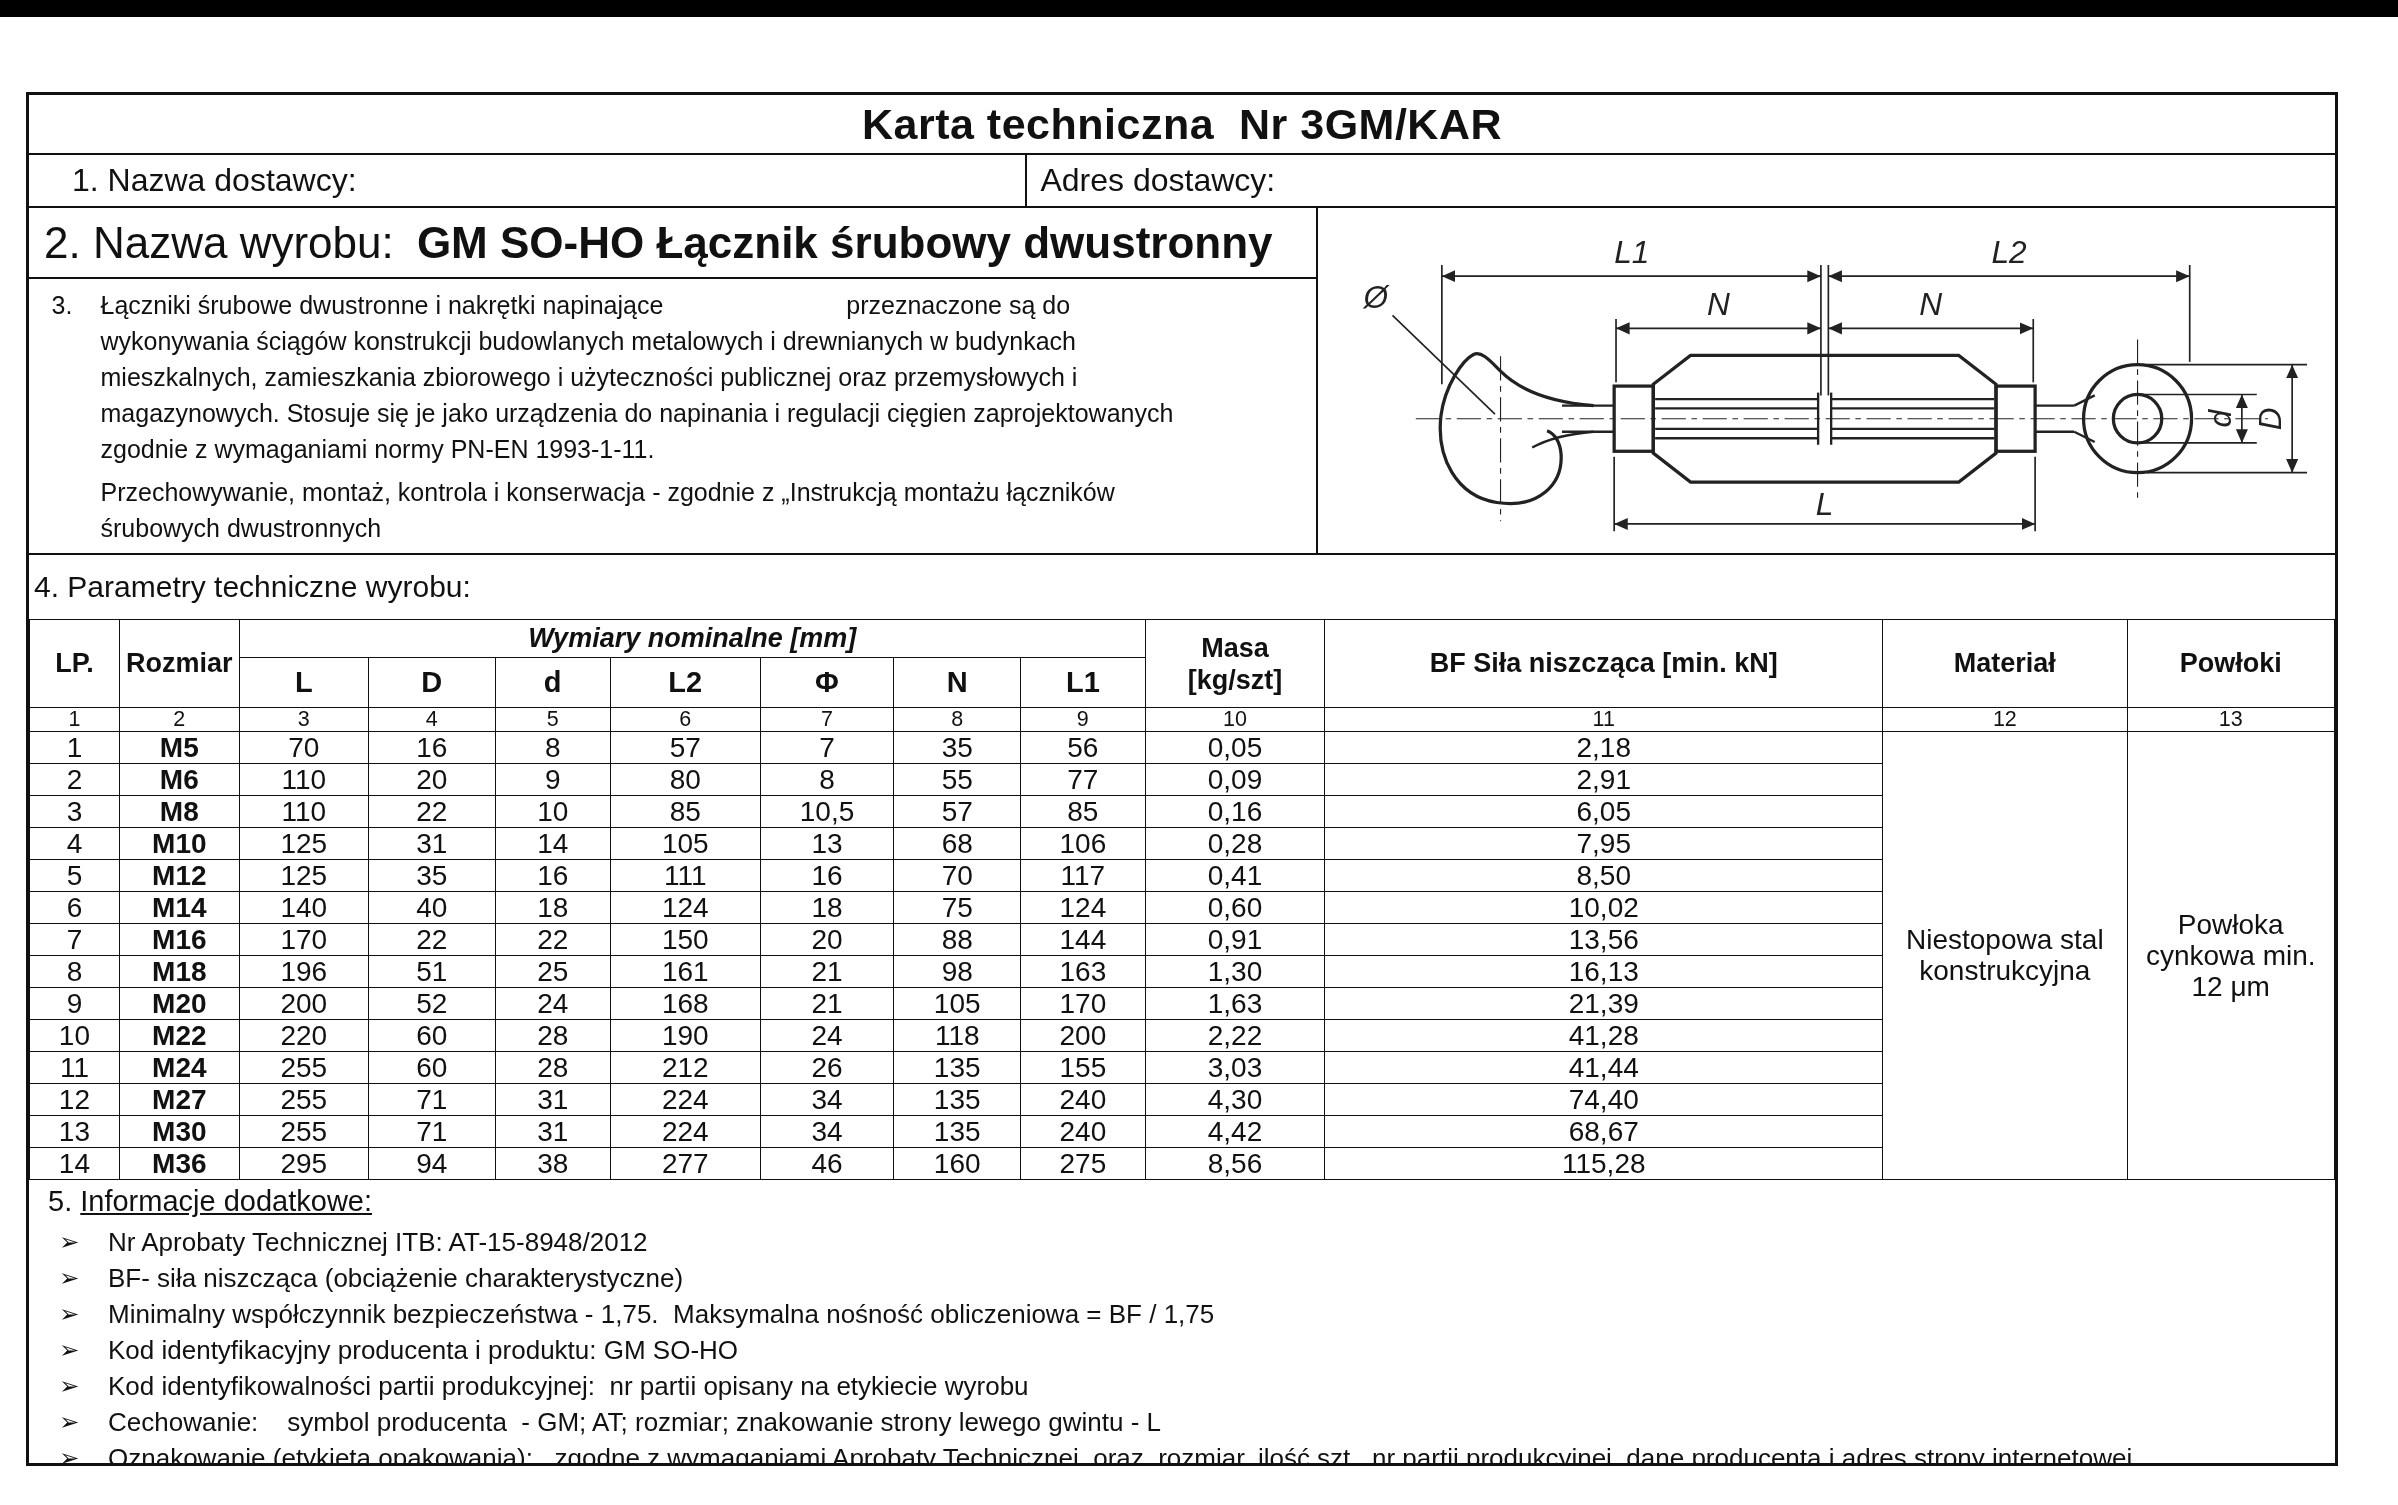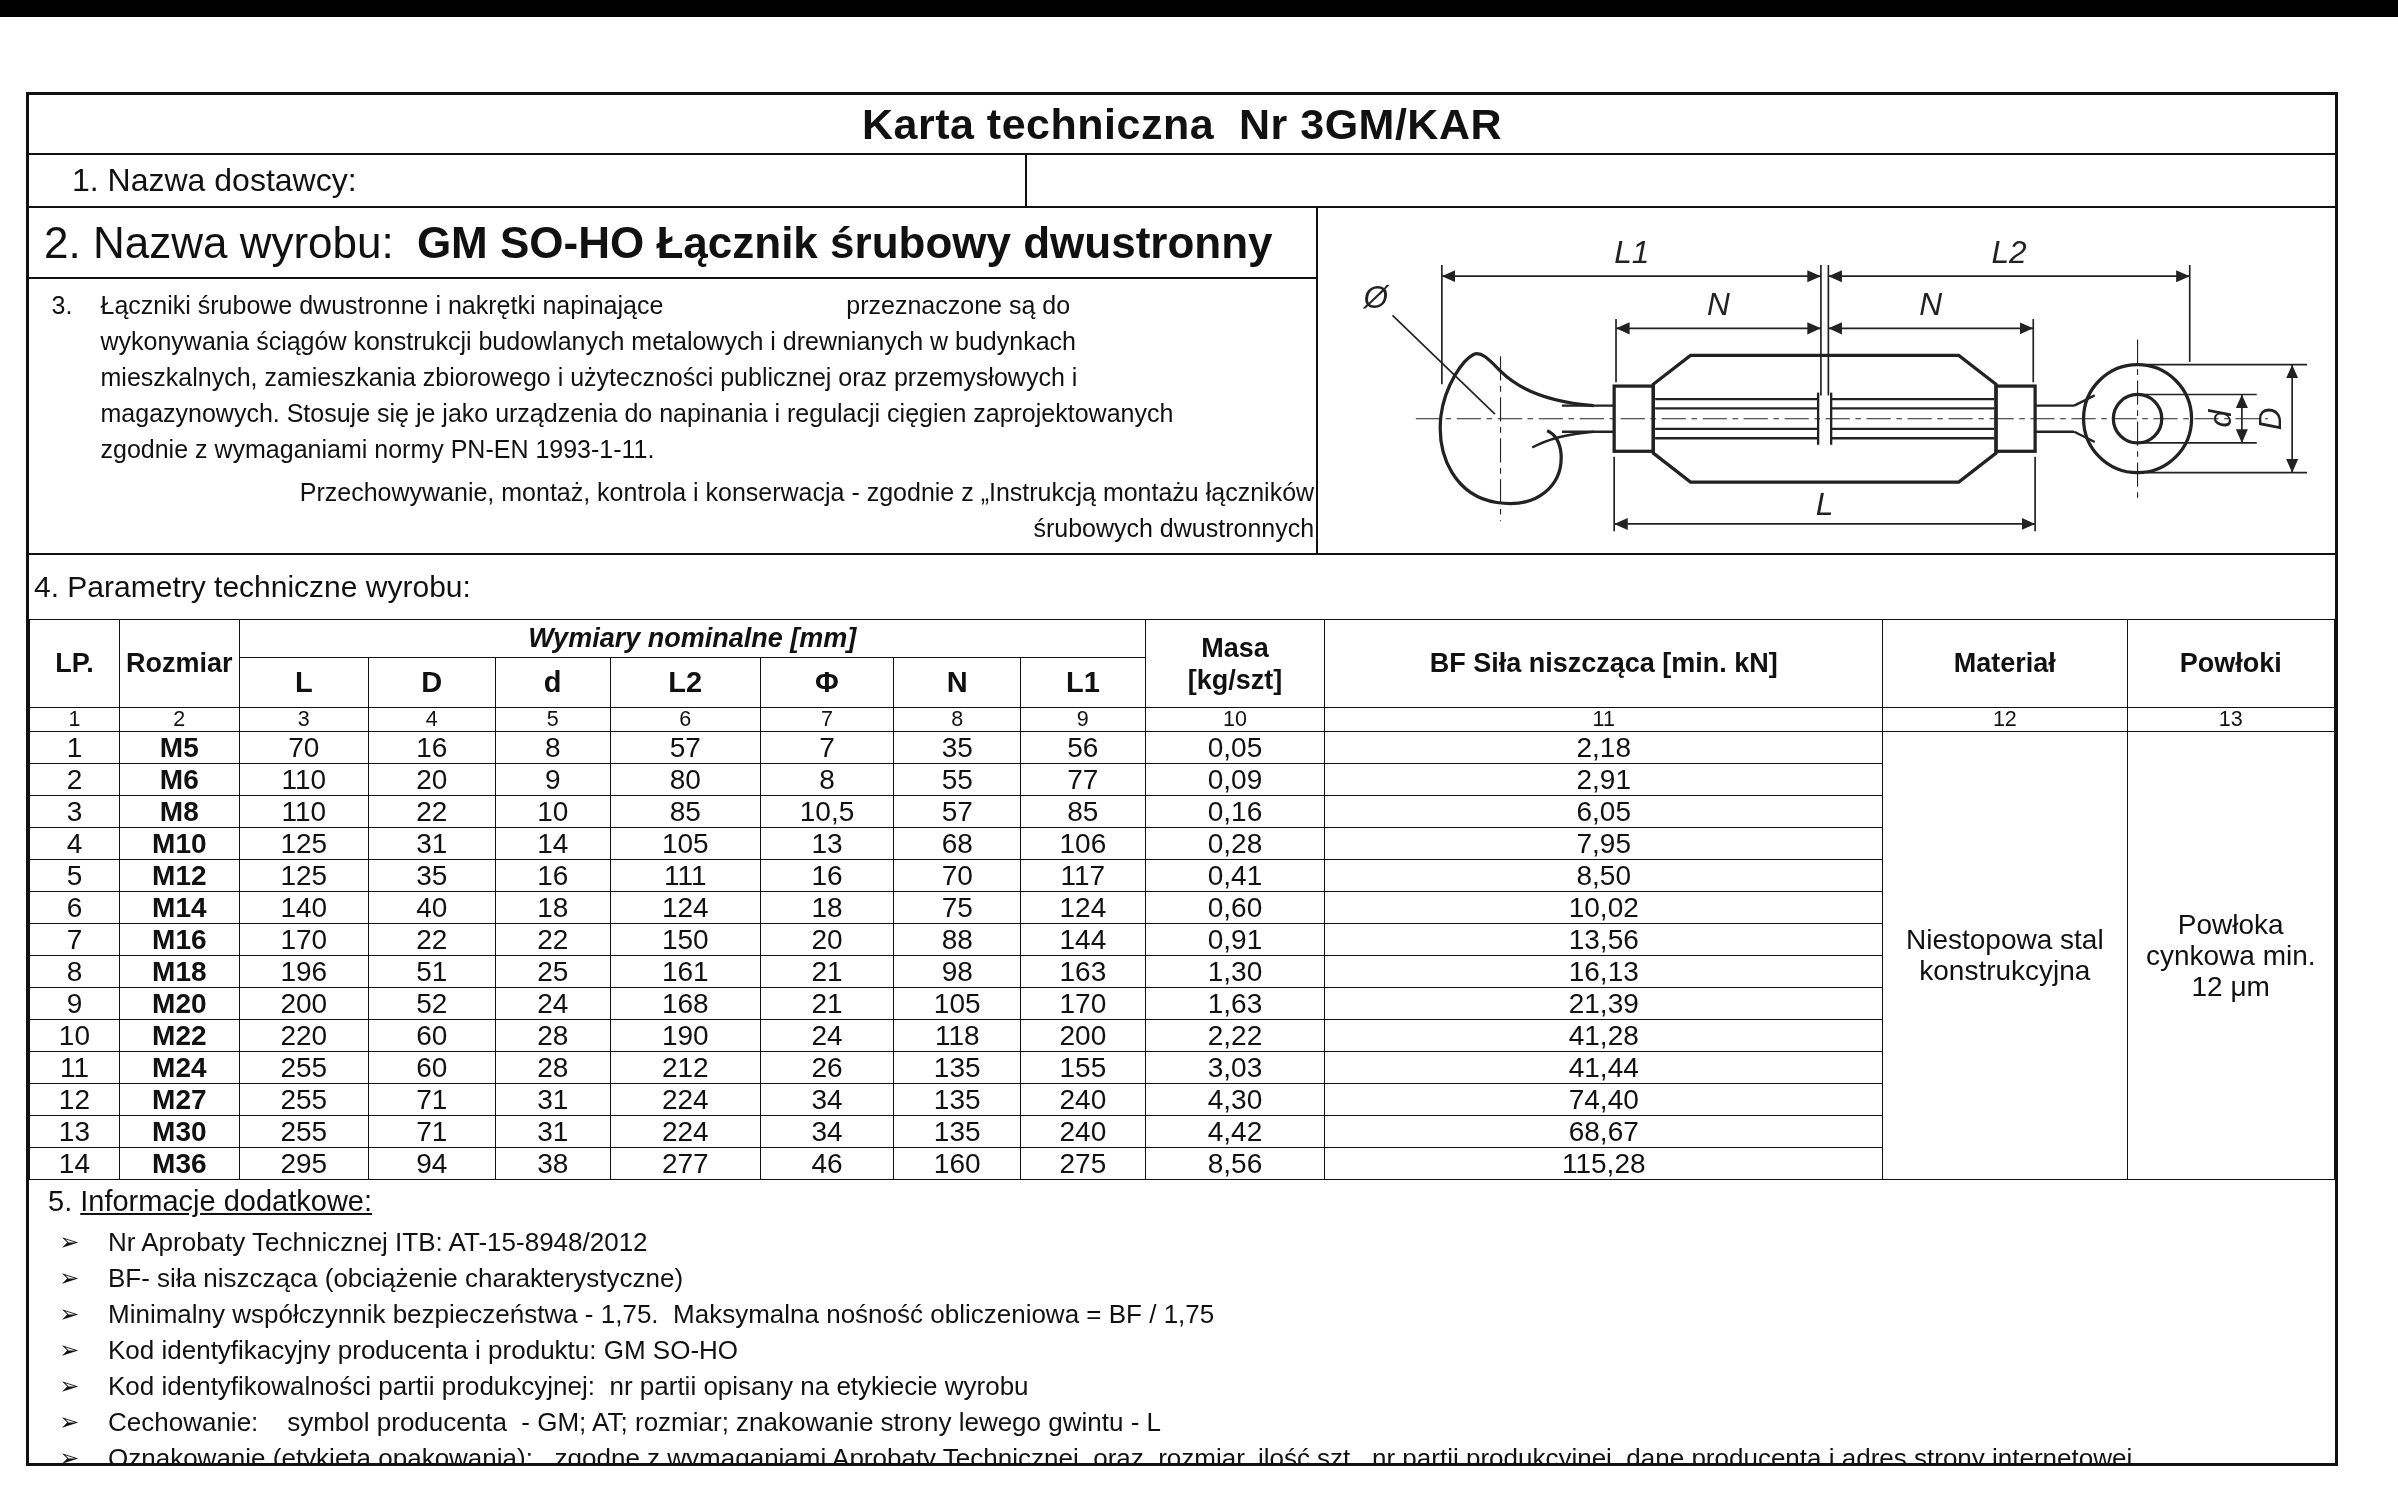--- a/index.html
+++ b/index.html
@@ -24,21 +24,21 @@
   .cell-address{flex:1;display:flex;align-items:center;padding-left:13px;}
   .row-product-section{flex:none;height:345px;border-bottom:2.8px solid #111;display:flex;}
   .left-col{width:1289px;flex:none;border-right:2.8px solid #111;box-sizing:border-box;display:flex;flex-direction:column;}
   .row-product{flex:none;height:69px;border-bottom:2.8px solid #111;display:flex;align-items:center;padding-left:15px;font-size:44px;gap:12px;}
   .product-name{font-weight:bold;margin-left:11.2px;}
   .desc{flex:1;padding:7.5px 1.9px 0 22.5px;font-size:25px;line-height:36px;overflow:hidden;}
   .desc-p1{display:flex;}
   .desc-num{width:49px;flex:none;}
   .desc-body{flex:1;white-space:pre-wrap;}
   .gap-span{display:inline-block;width:183px;}
-  .desc-p2{margin-top:7.5px;margin-left:49px;white-space:pre-wrap;text-align:right;}
+  .desc-p2{margin-top:7.5px;margin-left:49px;white-space:pre-wrap;}
   .drawing-col{flex:1;position:relative;overflow:hidden;}
   .drawing-col svg{display:block;width:100%;height:100%;}
   .row-params{flex:none;height:64px;display:flex;align-items:center;padding-left:5px;font-size:30px;}
   table.tbl{flex:none;width:100%;border-collapse:collapse;table-layout:fixed;}
   .tbl th,.tbl td{border:1.9px solid #111;text-align:center;vertical-align:middle;padding:0;overflow:hidden;}
   .tbl th{font-weight:bold;font-size:27px;}
   .h-wym{height:37px;font-style:italic;}
   .h-dims th{height:49px;font-size:29px;}
   .masa-h div{line-height:32px;}
   .num-row td{height:22.5px;font-size:21.5px;font-weight:normal;line-height:22.5px;}
@@ -62,20 +62,21 @@
 <body>
 
 <div class="scanbar"></div>
 
 <div class="doc">
 
   <div class="row-title">Karta techniczna  Nr 3GM/KAR</div>
 
   <div class="row-supplier">
     <div class="cell-supplier">1. Nazwa dostawcy:</div>
+    <div class="cell-address">Adres dostawcy:</div>
   </div>
 
   <div class="row-product-section">
     <div class="left-col">
       <div class="row-product">
         <span>2. Nazwa wyrobu:</span>
         <span class="product-name">GM SO-HO Łącznik śrubowy dwustronny</span>
       </div>
       <div class="desc">
         <div class="desc-p1">

